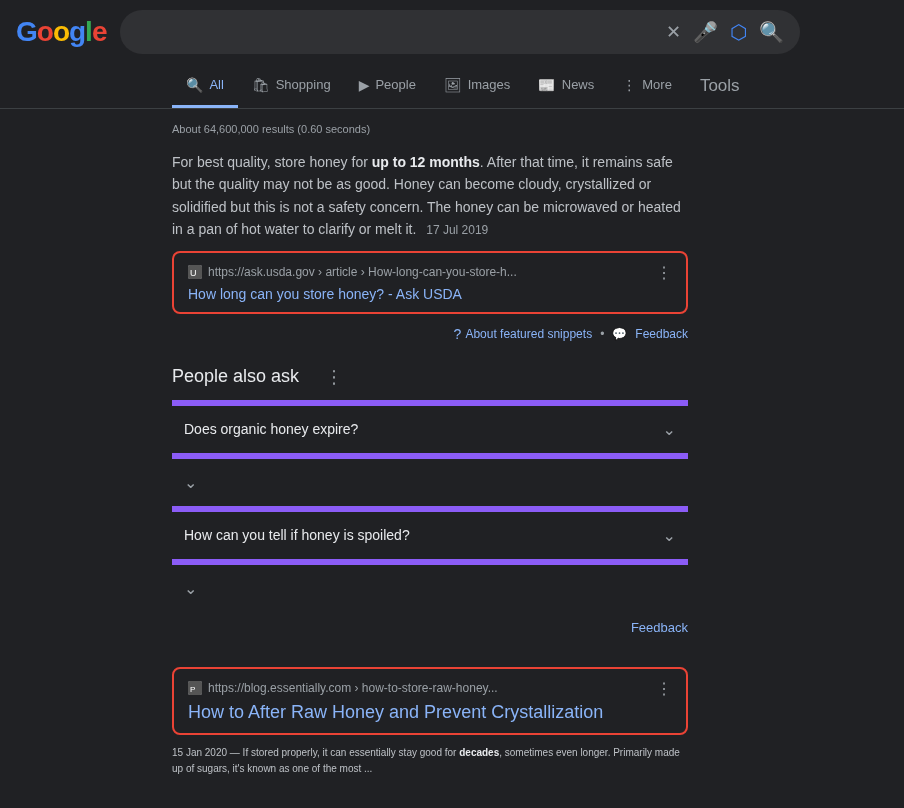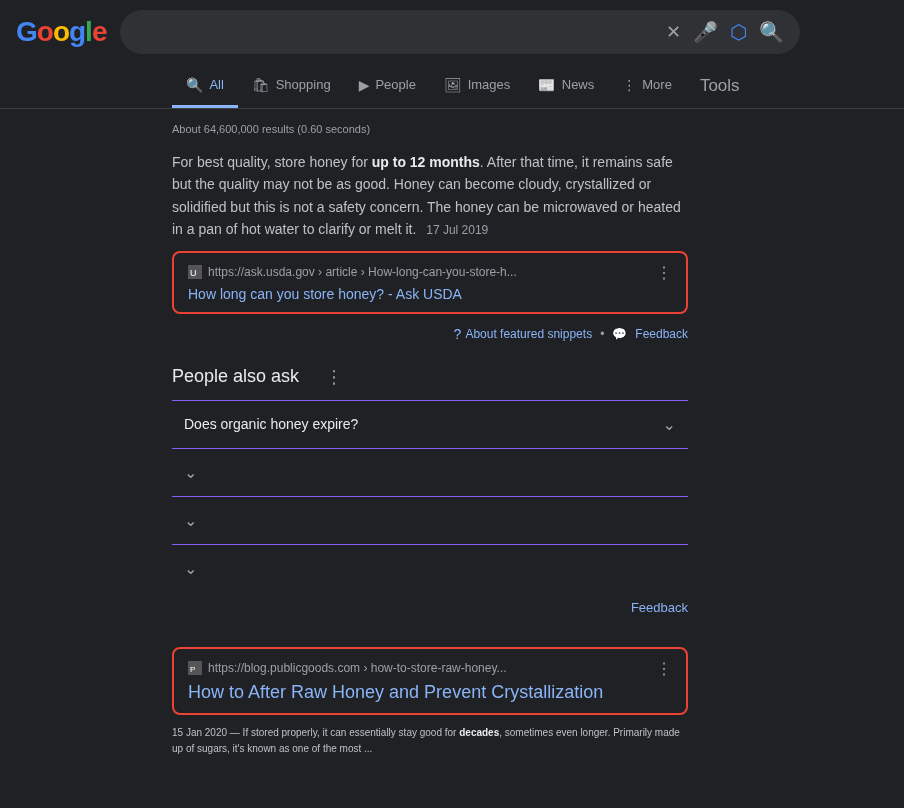--- a/index.html
+++ b/index.html
@@ -203,21 +203,21 @@
       color: #e8eaed;
       margin-bottom: 12px;
       font-weight: normal;
     }
     .paa-dots {
       color: #9aa0a6;
       font-size: 18px;
       cursor: pointer;
     }
     .paa-item {
-      border-top: 1px solid #8b5cf6;
+      border-top: 6px solid #8b5cf6;
       display: flex;
       align-items: center;
       justify-content: space-between;
       padding: 14px 12px;
       cursor: pointer;
     }
     .paa-item:last-of-type {
       border-bottom: 1px solid #3c4043;
     }
     .paa-question {
@@ -382,39 +382,40 @@
     </div>
 
     <div class="paa-item">
       <span class="paa-question">Does organic honey expire?</span>
       <span class="paa-chevron">⌄</span>
     </div>
     <div class="paa-item">
       <span class="paa-chevron">⌄</span>
     </div>
     <div class="paa-item">
+      <span class="paa-question">How can you tell if honey is spoiled?</span>
       <span class="paa-chevron">⌄</span>
     </div>
     <div class="paa-item">
       <span class="paa-chevron">⌄</span>
     </div>
 
     <div class="paa-feedback">Feedback</div>
   </div>
 
   <div class="result-card">
     <div class="result-url">
       <div class="result-url-text">
         <div class="snippet-favicon">
           <svg width="14" height="14" viewBox="0 0 14 14">
               <rect width="14" height="14" rx="2" fill="#555"></rect>
               <text x="2" y="11" font-size="8" fill="#fff">P</text>
             </svg>
         </div>
-        <span>https://blog.publicgoods.com › how-to-store-raw-honey...</span>
+        <span>https://blog.essentially.com › how-to-store-raw-honey...</span>
       </div>
       <span class="three-dots">⋮</span>
     </div>
     <a class="result-link">How to After Raw Honey and Prevent Crystallization</a>
   </div>
 
   <div class="result-desc">
     <span>15 Jan 2020</span>
     <span>— If stored properly, it can essentially stay good for </span><strong>decades</strong><span>, sometimes even longer. Primarily made up of sugars, it's known as one of the most ...</span>
   </div>

